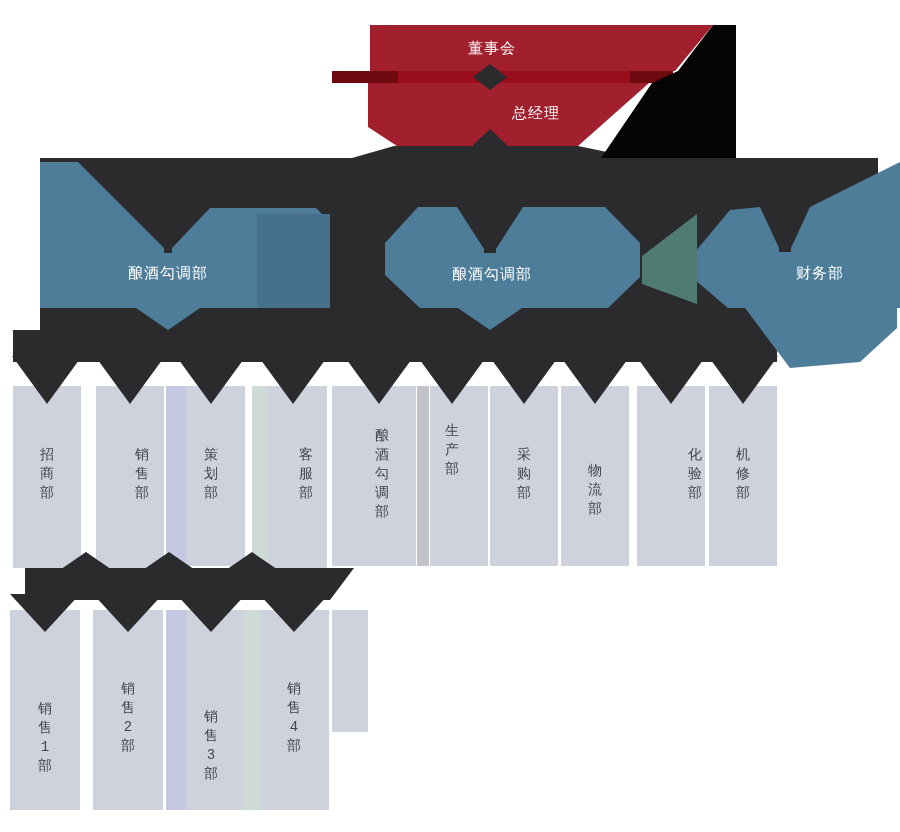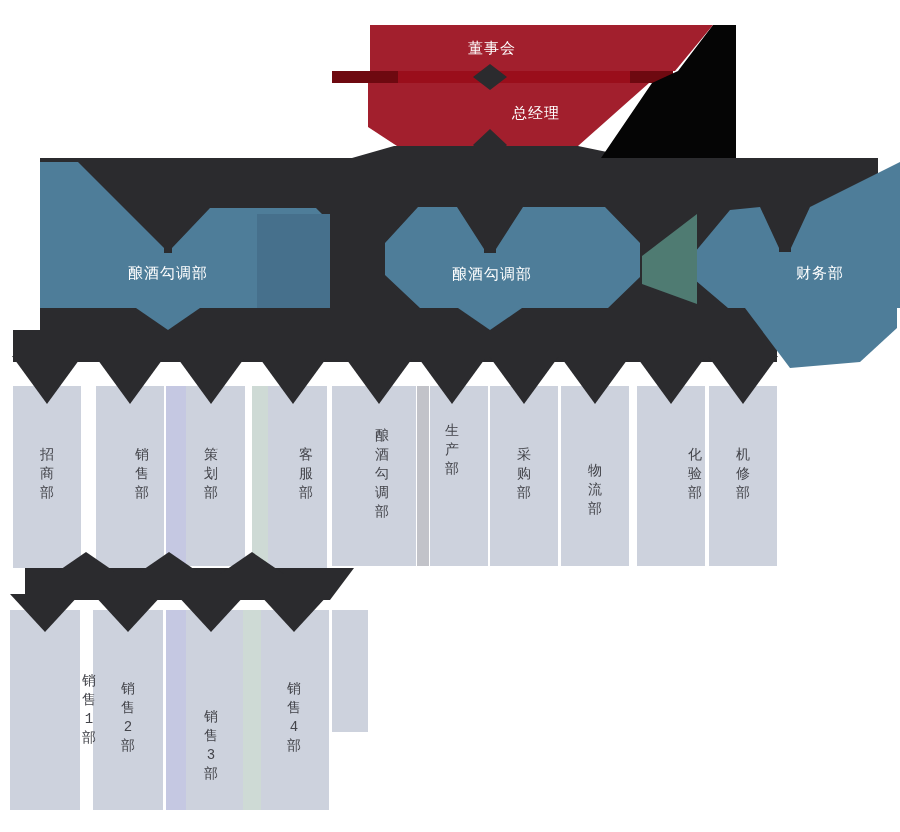--- a/index.html
+++ b/index.html
@@ -106,17 +106,17 @@
   <div class="vlabel" style="left:142px;top:446px;">销售部</div>
   <div class="vlabel" style="left:211px;top:446px;">策划部</div>
   <div class="vlabel" style="left:306px;top:446px;">客服部</div>
   <div class="vlabel" style="left:382px;top:427px;">酿酒勾调部</div>
   <div class="vlabel" style="left:452px;top:422px;">生产部</div>
   <div class="vlabel" style="left:524px;top:446px;">采购部</div>
   <div class="vlabel" style="left:595px;top:446px;margin-top:16px;">物流部</div>
   <div class="vlabel" style="left:671px;top:446px;margin-left:24px;">化验部</div>
   <div class="vlabel" style="left:743px;top:446px;">机修部</div>
 
-  <div class="vlabel" style="left:45px;top:672px;margin-left:44px;">销售1部</div>
+  <div class="vlabel" style="left:45px;top:700px;">销售1部</div>
   <div class="vlabel" style="left:128px;top:680px;">销售2部</div>
   <div class="vlabel" style="left:211px;top:708px;">销售3部</div>
   <div class="vlabel" style="left:294px;top:680px;">销售4部</div>
 </div>
 
 </body></html>

